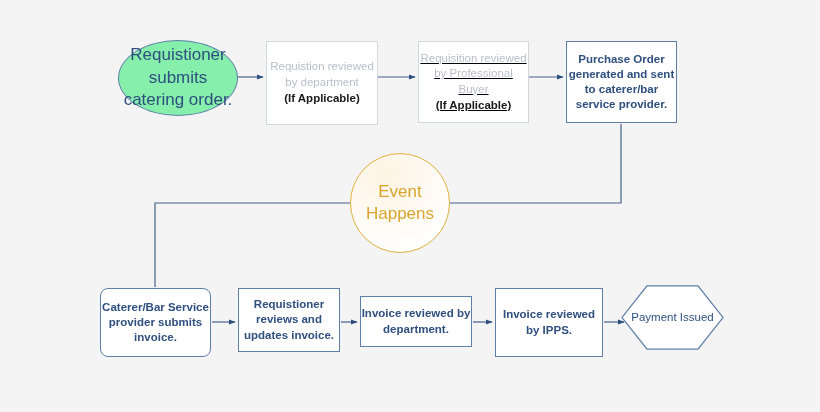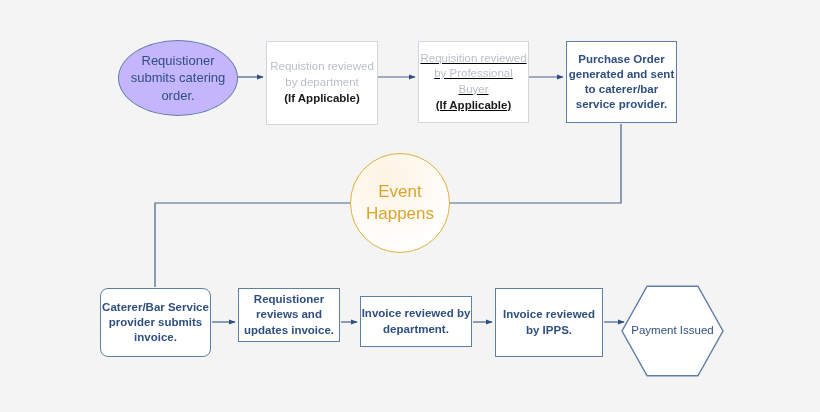--- a/index.html
+++ b/index.html
@@ -36,23 +36,23 @@
   .node .txt {
     display: block;
     width: 100%;
     line-height: 1.32;
   }
 
   
   .shape-ellipse {
     border: 1.3px solid #5f7fa8;
     border-radius: 50%;
-    background: #c4b5fd;
+    background: #86efac;
     color: #2f4f7f;
-    font-size: 13px;
+    font-size: 17px;
   }
 
   
   .shape-box-muted {
     border: 1.3px solid #d2d7de;
     background: #ffffff;
     font-size: 11.5px;
     flex-direction: column;
   }
   .shape-box-muted .muted-lines {
@@ -159,32 +159,32 @@
   </div>
 
   <div class="node shape-circle" style="left:350px; top:153px; width:100px; height:100px;">
     <span class="txt">Event Happens</span>
   </div>
 
   <div class="node shape-box" style="left:100px; top:288px; width:111px; height:69px;border-radius:8px;">
     <span class="txt">Caterer/Bar Service provider submits invoice.</span>
   </div>
 
-  <div class="node shape-box" style="left:238px; top:288px; width:102px; height:54px;">
+  <div class="node shape-box" style="left:238px; top:288px; width:102px; height:64px;">
     <span class="txt">Requistioner reviews and updates invoice.</span>
   </div>
 
   <div class="node shape-box" style="left:360px; top:296px; width:112px; height:51px;">
     <span class="txt">Invoice reviewed by department.</span>
   </div>
 
   <div class="node shape-box" style="left:495px; top:288px; width:108px; height:69px;">
     <span class="txt">Invoice reviewed by IPPS.</span>
   </div>
 
-  <div class="node shape-hex" style="left:621px; top:285px; width:103px; height:92px;">
+  <div class="node shape-hex" style="left:621px; top:285px; width:103px; height:65px;">
     <svg class="hexbg" viewBox="0 0 103 75" preserveAspectRatio="none">
       <polygon points="26,1 77,1 102,37.5 77,74 26,74 1,37.5" fill="#ffffff" stroke="#5f7fa8" stroke-width="1.3"></polygon>
     </svg>
     <span class="txt">Payment Issued</span>
   </div>
 
 </div>
 
 </body></html>

